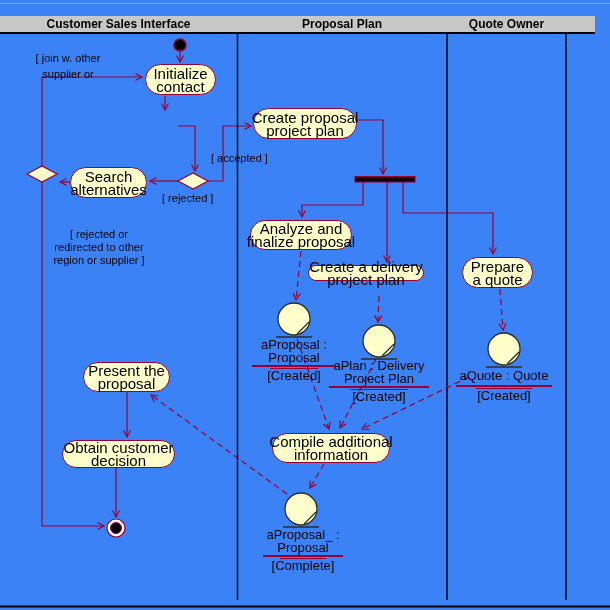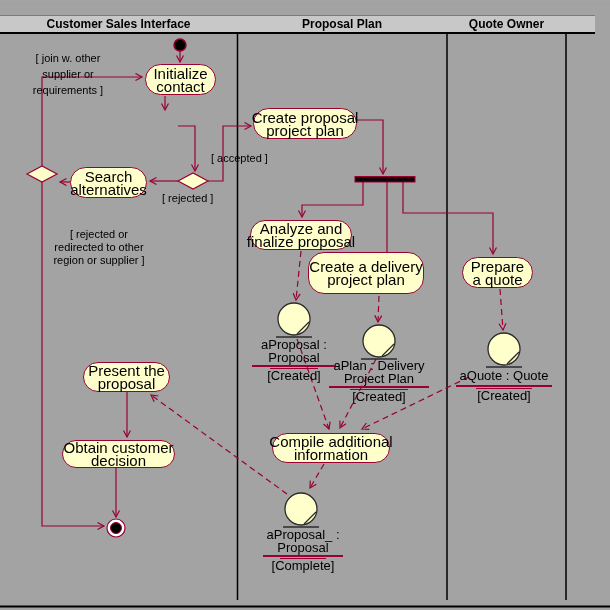--- a/index.html
+++ b/index.html
@@ -1,17 +1,17 @@
 <!DOCTYPE html>
 <html><head>
 <meta charset="utf-8">
 <style>
   html,body{margin:0;padding:0;background:#fff;}
   #stage{
-    position:relative;width:610px;height:610px;background:#a3a3a3;overflow:hidden;
+    position:relative;width:610px;height:610px;background:#3b82f6;overflow:hidden;
     font-family:"Liberation Sans", sans-serif;color:#000;
   }
   svg{position:absolute;left:0;top:0;}
   
   .lane-header{
     position:absolute;left:0;top:15px;width:595px;height:19px;
     background:#C8C8C8;border-top:1px solid #7a7a7a;border-bottom:2px solid #000;
     box-sizing:border-box;z-index:3;
   }
   .lane-title{
@@ -132,21 +132,21 @@
     <span>alternatives</span>
   </div>
   <div class="activity" style="left:253px;top:108px;width:104px;height:31px;">
     <span>Create proposal</span>
     <span>project plan</span>
   </div>
   <div class="activity" style="left:250px;top:220px;width:102px;height:30px;">
     <span>Analyze and</span>
     <span>finalize proposal</span>
   </div>
-  <div class="activity" style="left:308px;top:252px;width:116px;height:42px;text-align:center;">
+  <div class="activity" style="left:308px;top:265px;width:116px;height:16px;text-align:center;">
     <span>Create a delivery</span>
     <span>project plan</span>
   </div>
   <div class="activity" style="left:462px;top:257px;width:71px;height:31px;">
     <span>Prepare</span>
     <span>a quote</span>
   </div>
   <div class="activity" style="left:272px;top:433px;width:118px;height:30px;">
     <span>Compile additional</span>
     <span>information</span>
@@ -156,21 +156,20 @@
     <span>proposal</span>
   </div>
   <div class="activity" style="left:62px;top:440px;width:113px;height:28px;">
     <span>Obtain customer</span>
     <span>decision</span>
   </div>
 
   <div class="guard" style="left:18px;top:50px;width:100px;line-height:16px;">
     <div>[ join w. other</div>
     <div>supplier or</div>
-    <div>requirements ]</div>
   </div>
   <div class="guard" style="left:211px;top:152px;">[ accepted ]</div>
   <div class="guard" style="left:138px;top:192px;padding-left:24px;">[ rejected ]</div>
   <div class="guard" style="left:40px;top:228px;width:118px;line-height:13px;">
     <div>[ rejected or</div>
     <div>redirected to other</div>
     <div>region or supplier ]</div>
   </div>
 
   <div class="obj-label" style="left:252px;top:338px;width:84px;">

